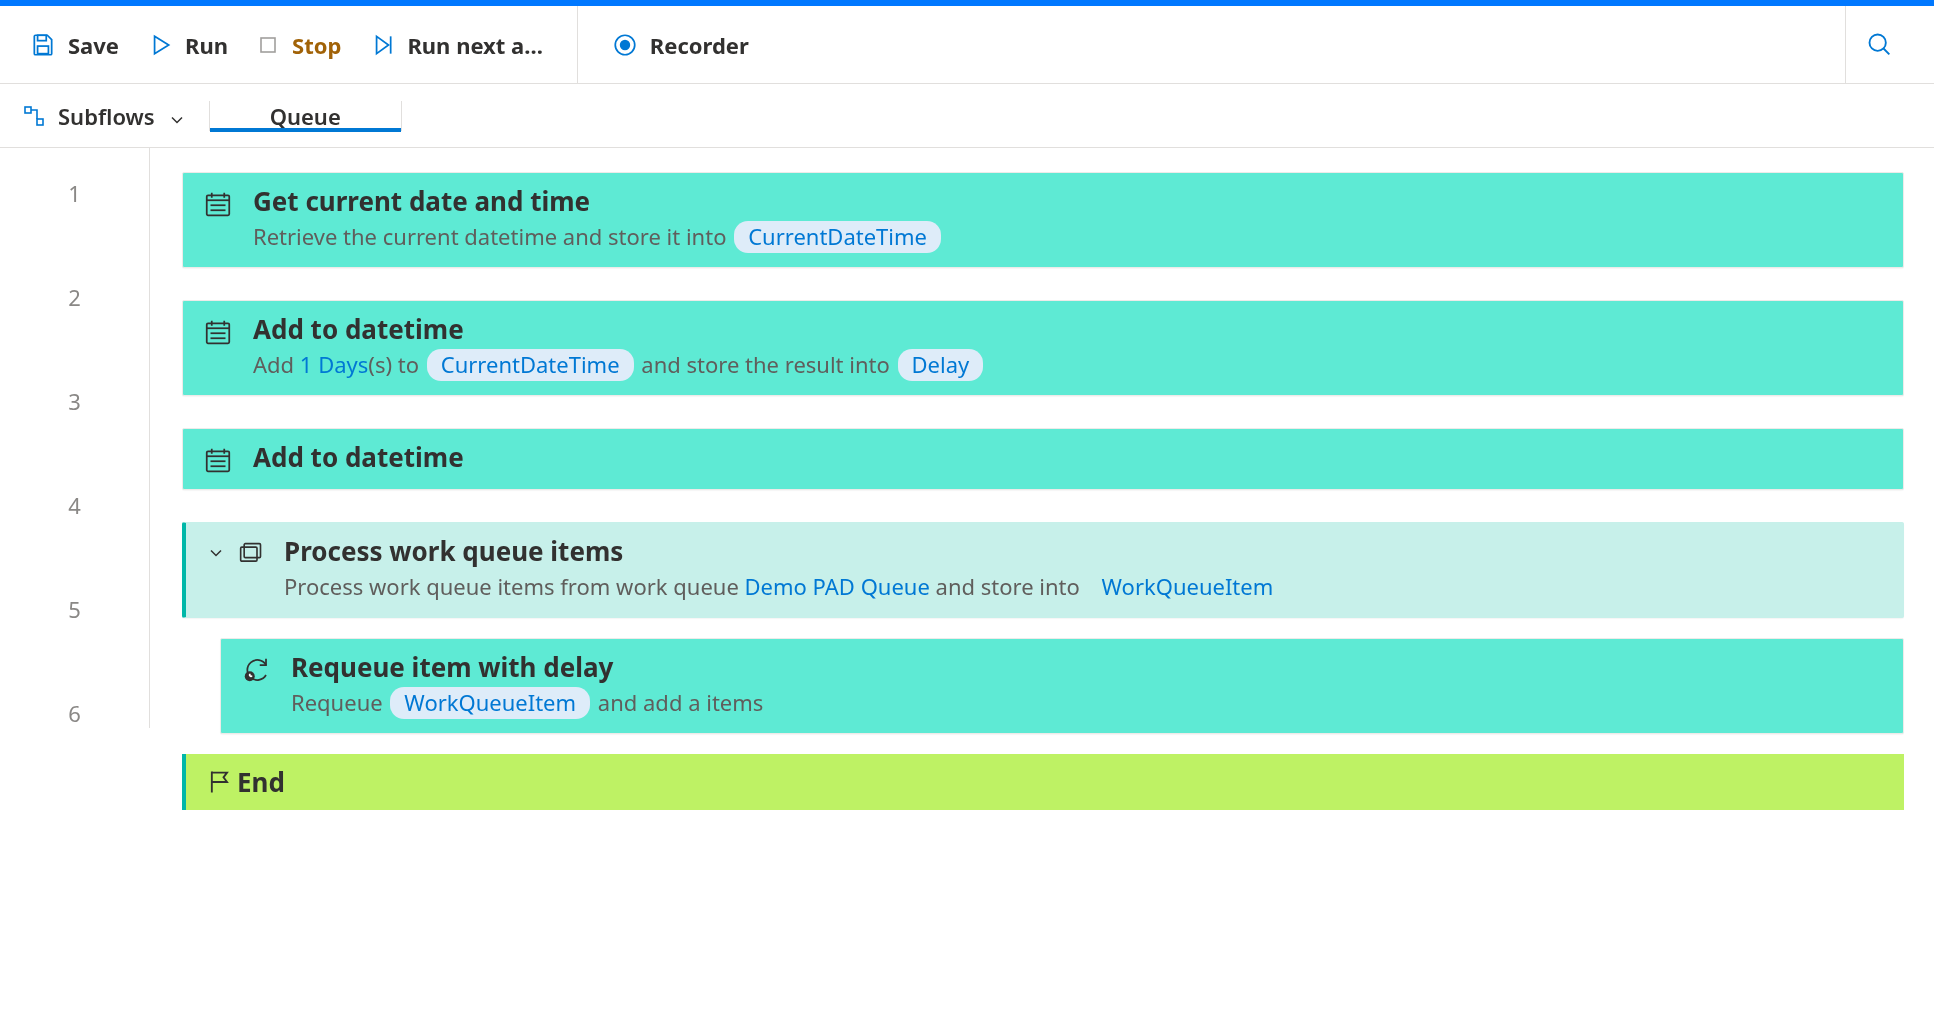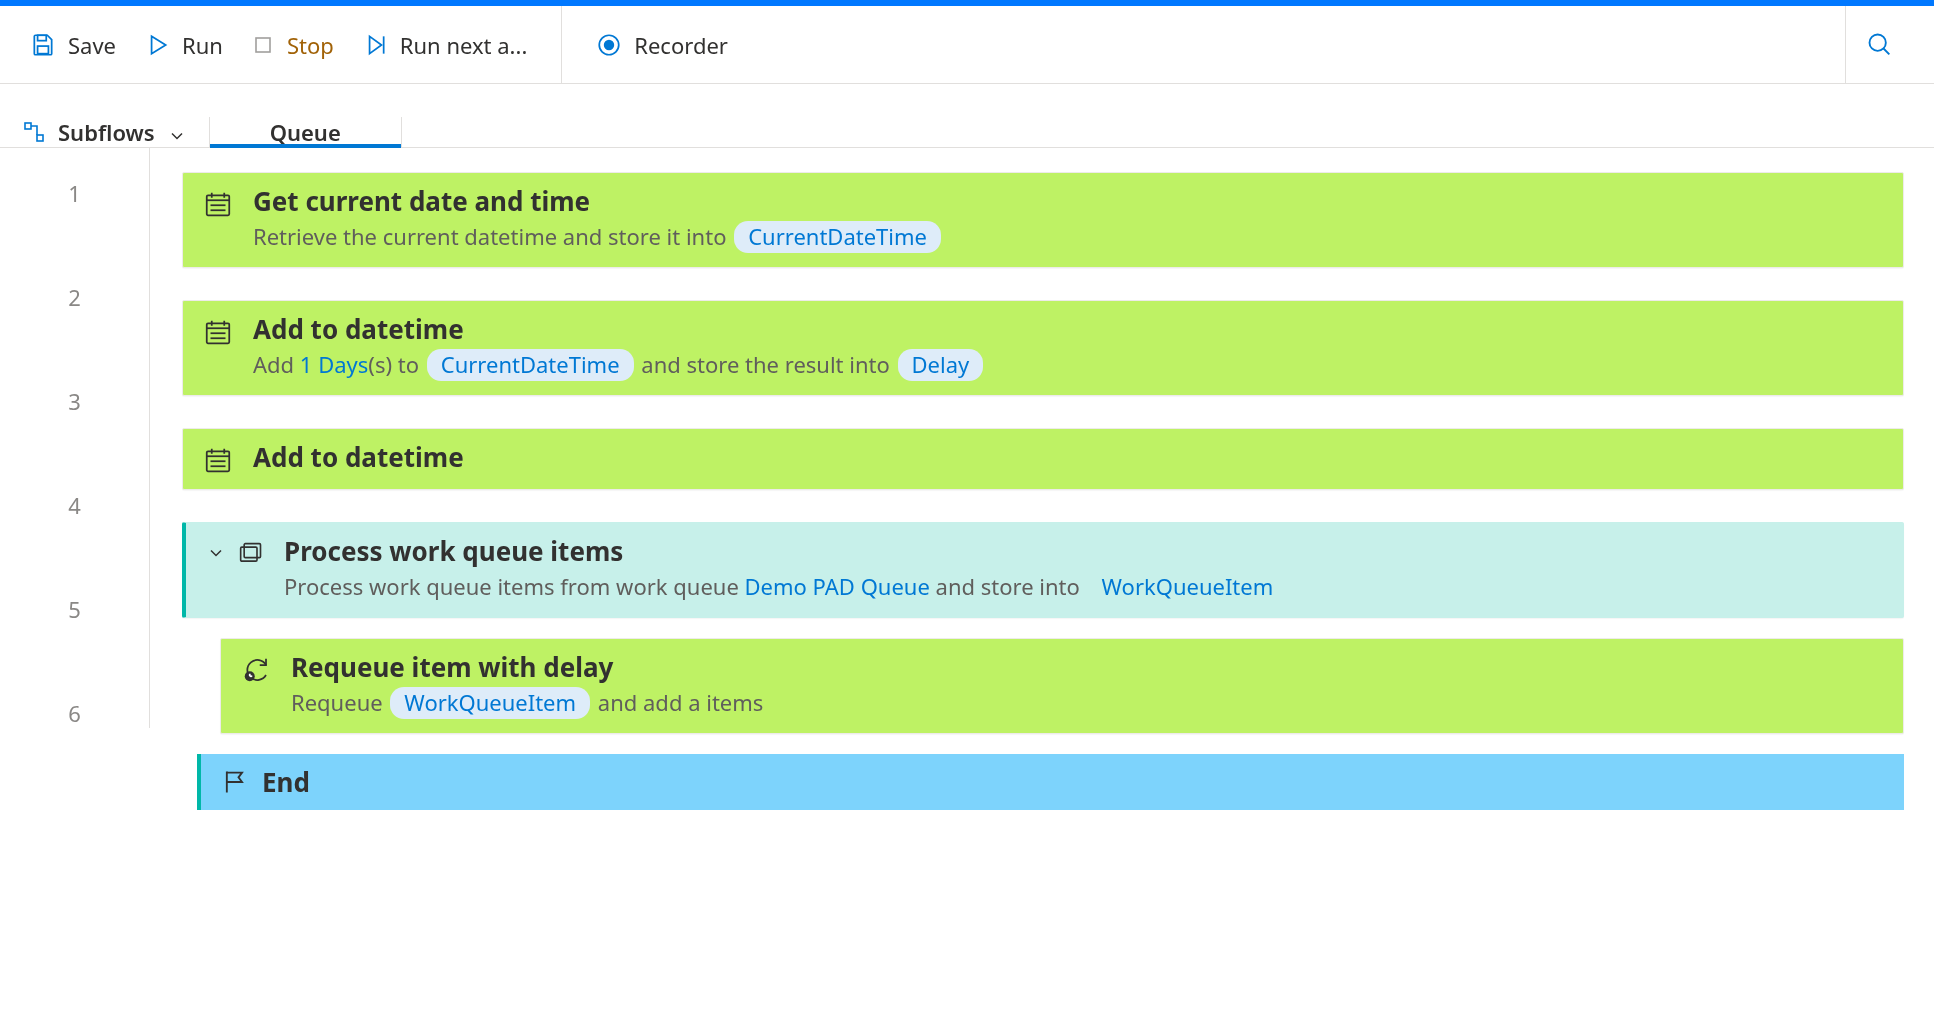--- a/index.html
+++ b/index.html
@@ -31,28 +31,29 @@
     height: 78px;
     margin: 0 24px;
   }
   .tbtn {
     display: flex;
     align-items: center;
     gap: 12px;
     padding: 6px 10px;
     cursor: pointer;
     color: #323130;
+    font-weight: bold;
   }
   .tbtn.disabled { color: #a16207; cursor: default; }
   .tbtn .ico { color: #0078d4; display:flex; align-items:center; }
   .tbtn.disabled .ico { color: #a19f9d; }
   .spacer { flex: 1; }
   .tabs-row {
     display: flex;
-    align-items: flex-end;
+    align-items: center;
     border-bottom: 1px solid #e1dfdd;
     height: 64px;
   }
   .subflows {
     display: flex;
     align-items: center;
     gap: 12px;
     padding: 0 22px;
     border-right: 1px solid #e1dfdd;
     font-weight: 600;
@@ -90,21 +91,21 @@
   }
   .gutter .num { height:30px; display:flex; align-items:center; }
   .steps {
     flex:1;
     padding: 24px 30px 24px 32px;
     display:flex;
     flex-direction:column;
     gap: 32px;
   }
   .step {
-    background:#bef264;
+    background:#5eead4;
     border:1px solid #edebe9;
     border-radius:2px;
     box-shadow: 0 1px 1px rgba(0,0,0,0.04);
     padding: 10px 20px 14px 20px;
     display:flex;
     align-items:flex-start;
     gap: 20px;
   }
   .step .sicon {
     padding-top: 6px;
@@ -133,27 +134,27 @@
   .nested-wrap {
     margin-left: 0px;
     display:flex;
     flex-direction:column;
     gap: 20px;
   }
   .nested-wrap .step {
     margin-left: 38px;
   }
   .endstep {
-    background:#7dd3fc;
+    background:#bef264;
     border-left:4px solid #00b7a8;
     display:inline-flex;
     align-items:center;
-    gap: 13px;
+    gap: 3px;
     padding: 10px 48px 10px 20px;
-    margin-left: 15px;
+    margin-left: 0;
   }
   .endstep .stitle { font-weight:700; font-size:26px; }
   .chev { display:inline-flex; transform: translateY(4px); }
   svg { display:block; }
   .search-btn { padding: 0 20px; cursor:pointer; color:#0078d4; border-left:1px solid #e1dfdd; height:78px; display:flex; align-items:center; }
 </style>
 </head>
 <body>
 
 <div class="topbar-accent"></div>

